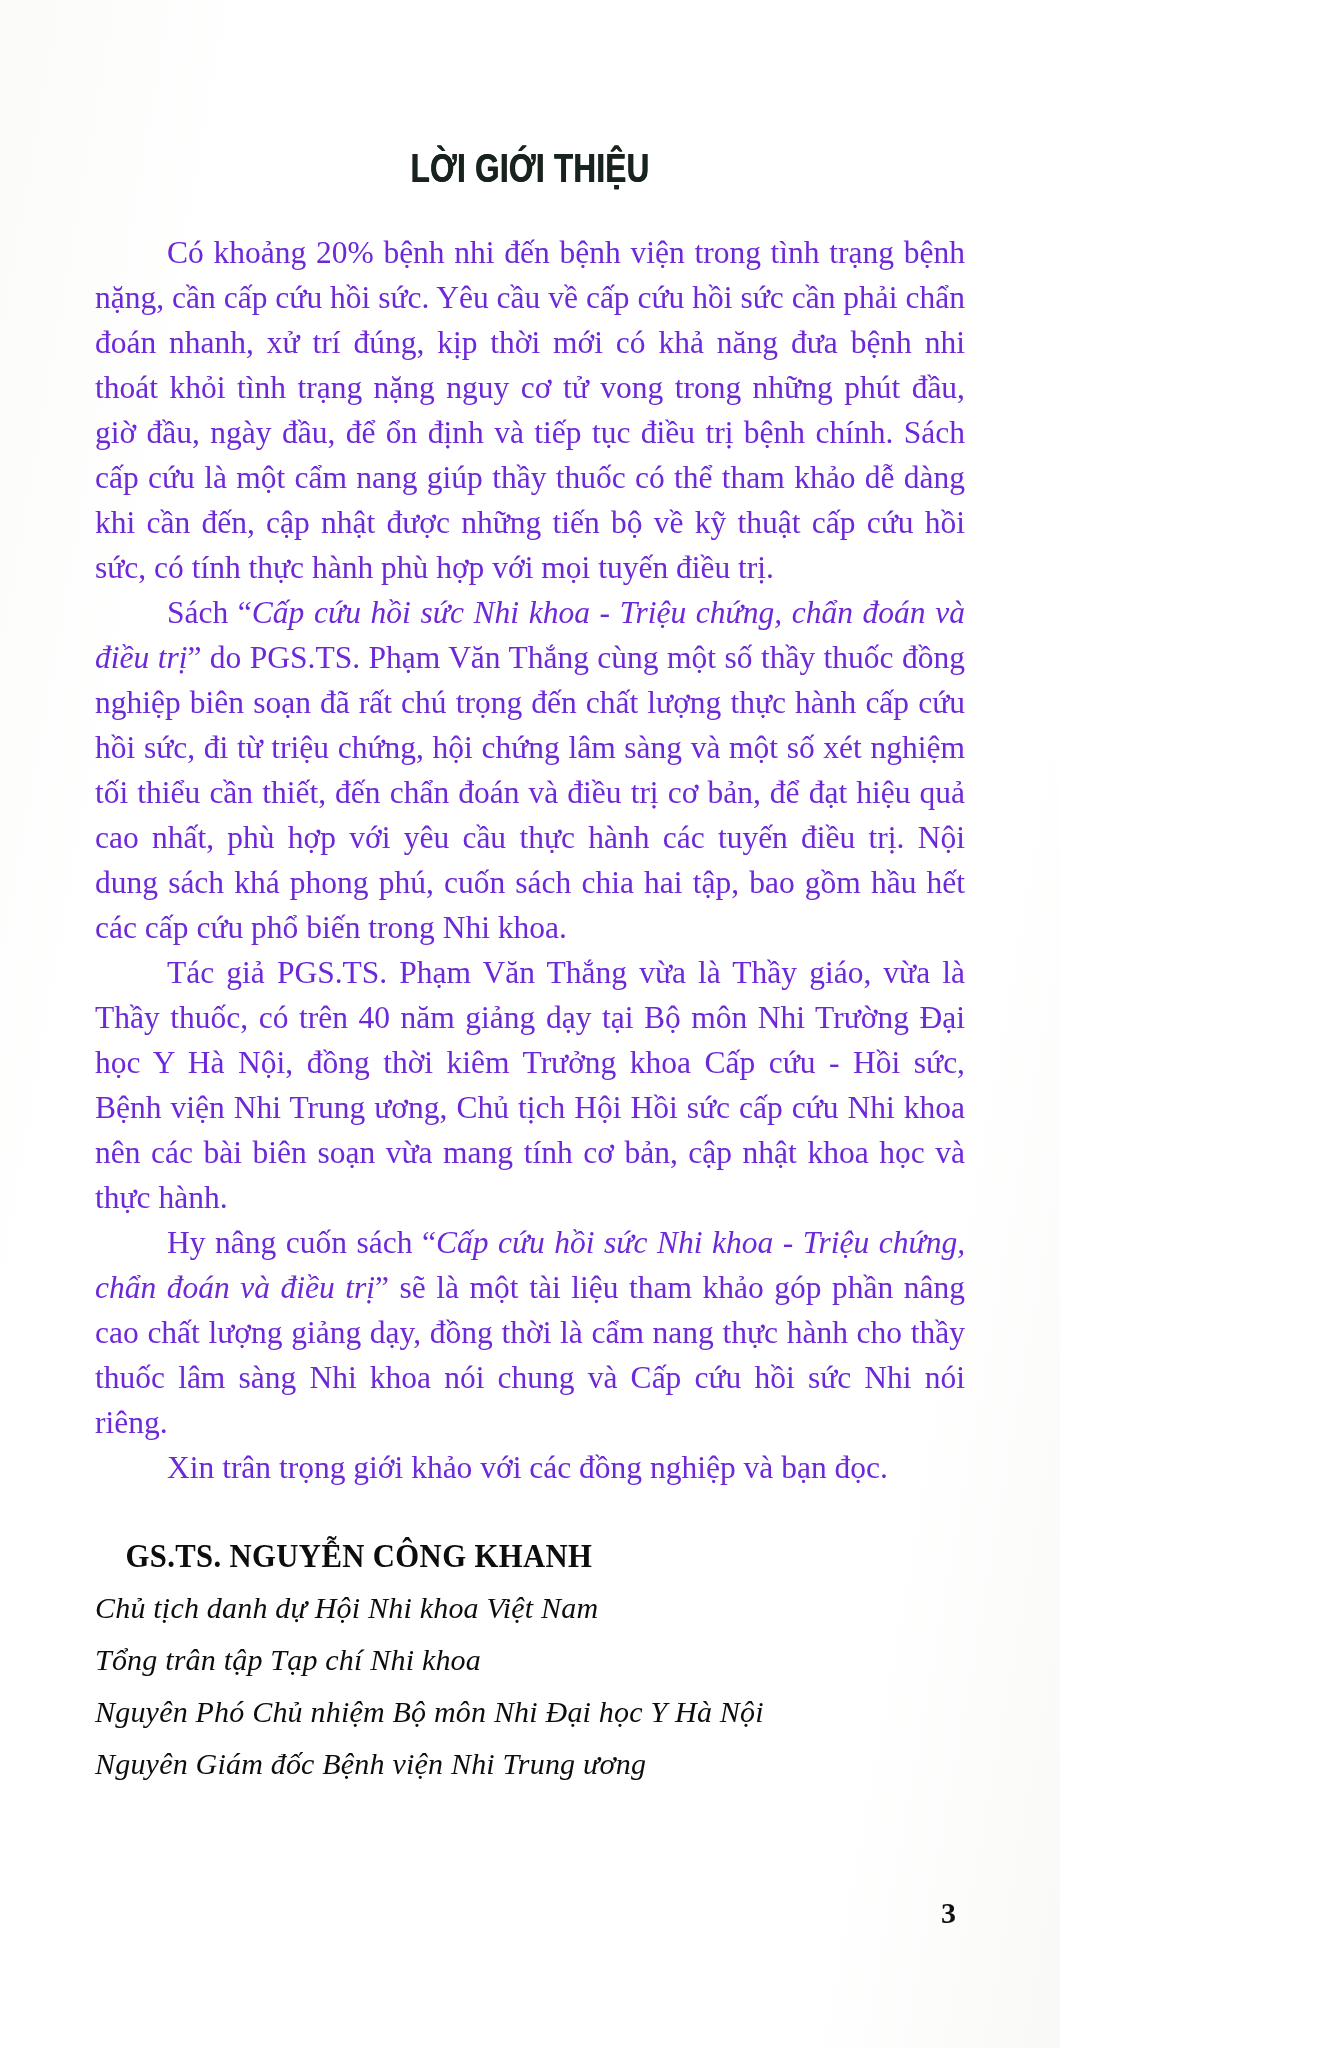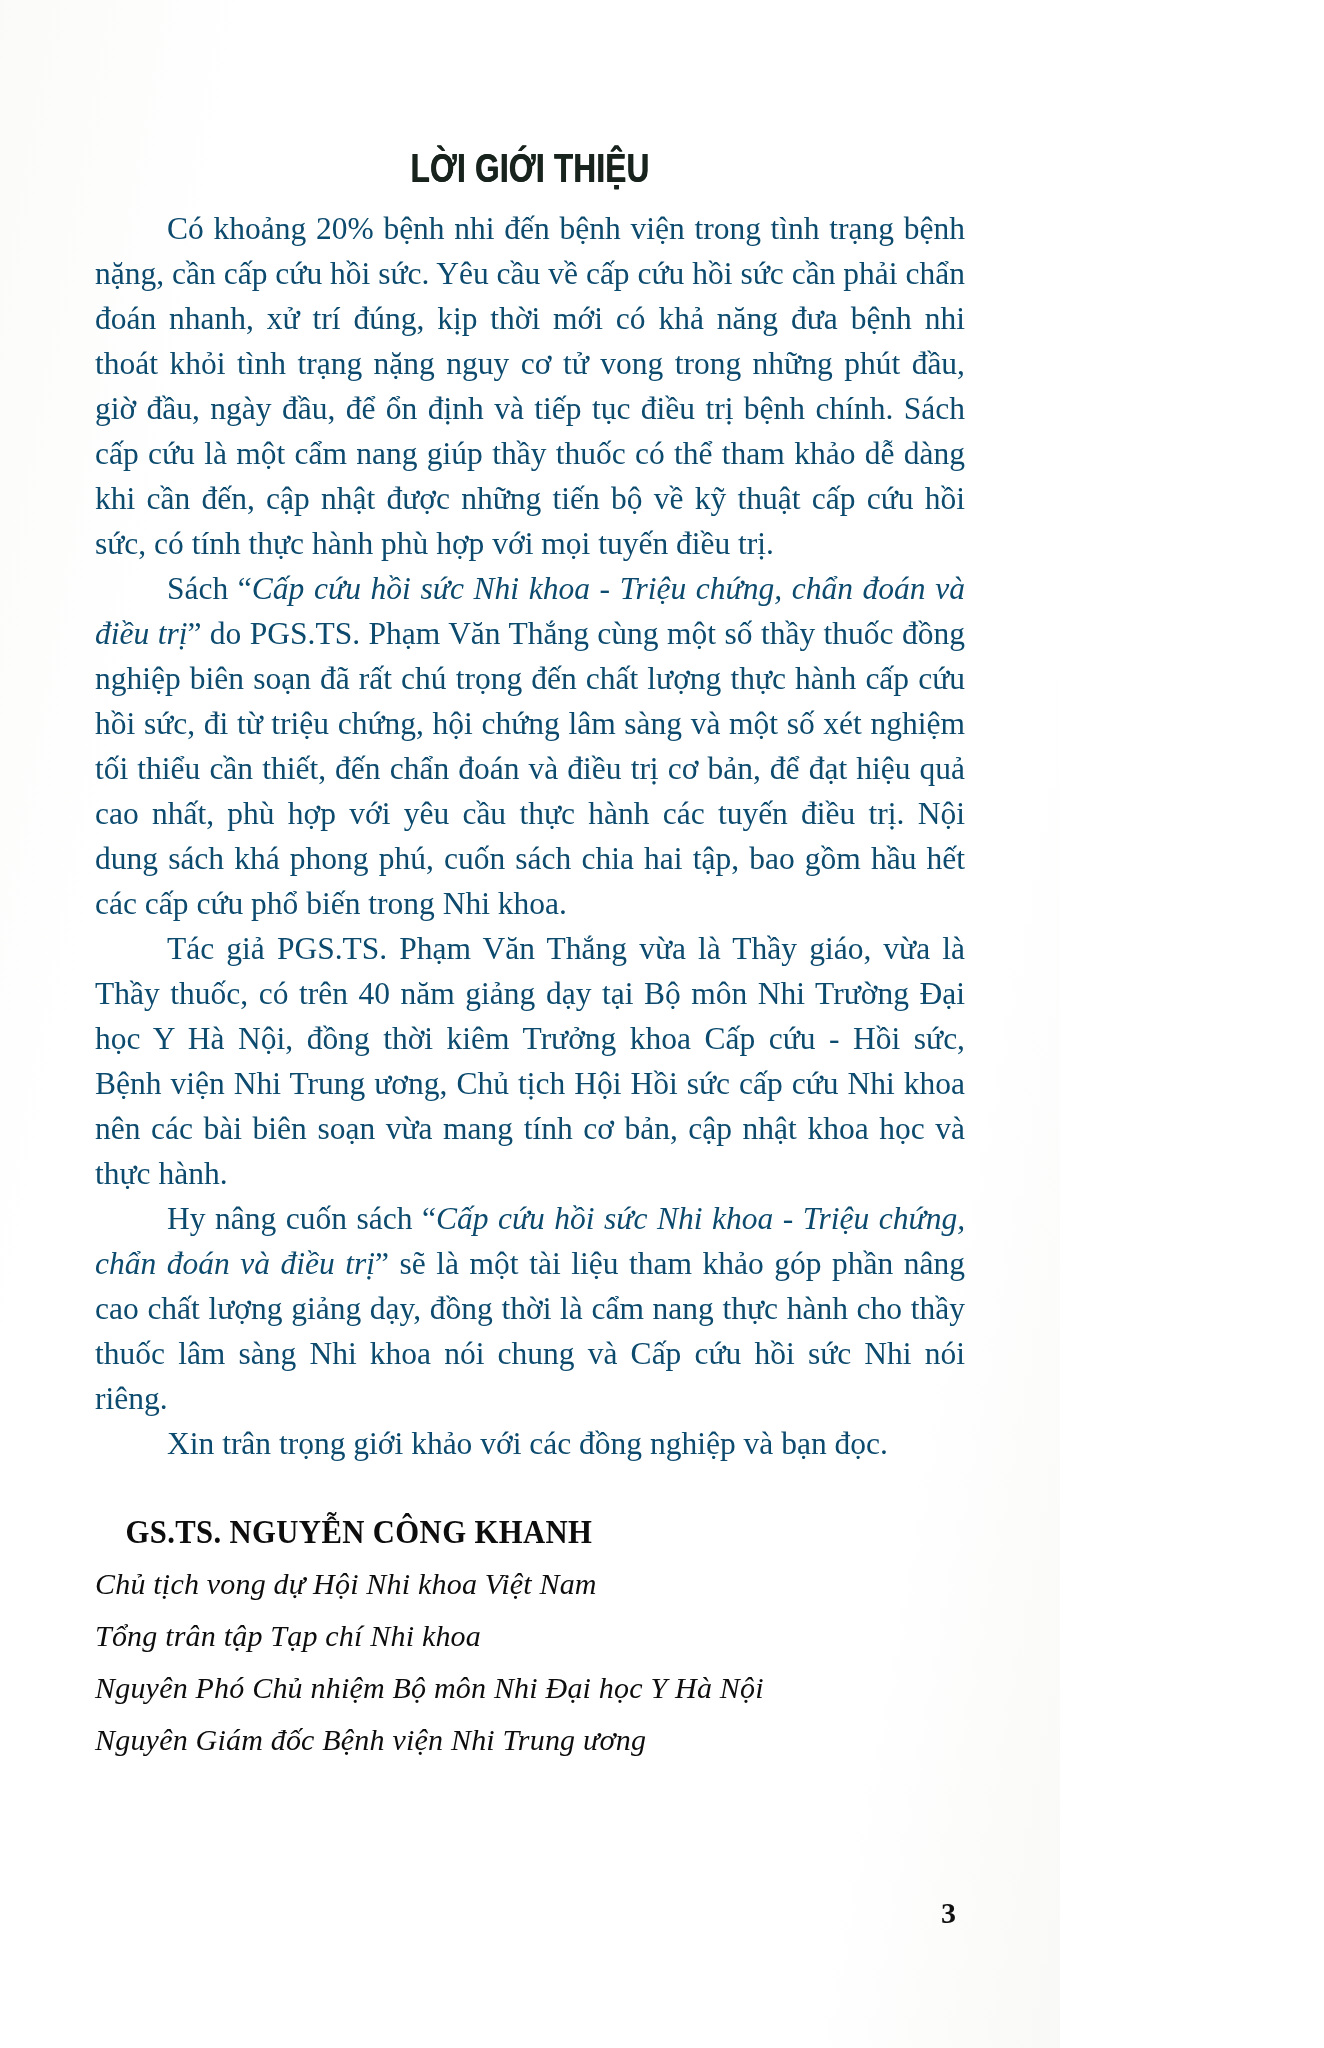--- a/index.html
+++ b/index.html
@@ -37,25 +37,25 @@
     font-size: 40px;
     letter-spacing: 0.5px;
     color: #17231c;
     margin: 0;
     padding-top: 146px;
     transform: scaleX(0.78);
     transform-origin: center;
     text-shadow: 0.5px 0 0 #17231c, -0.3px 0 0 rgba(30,45,35,0.55);
   }
   .body-block {
-    margin-top: 15px;
+    margin-top: 39px;
     font-family: "Liberation Serif", serif;
     font-size: 31.5px;
     line-height: 45px;
-    color: #0c4a6e;
+    color: #6d28d9;
     text-align: justify;
     text-justify: inter-word;
   }
   p.para {
     margin: 0;
     text-indent: 72px;
     text-align: justify;
   }
   p.para + p.para {
     margin-top: 0px;
@@ -123,21 +123,21 @@
       </p>
 
       <p class="para">
         <span>Xin trân trọng giới khảo với các đồng nghiệp và bạn đọc.</span>
       </p>
 
     </div>
 
     <div class="signature">
       <div class="sig-name">GS.TS. NGUYỄN CÔNG KHANH</div>
-      <div class="sig-role">Chủ tịch vong dự Hội Nhi khoa Việt Nam</div>
+      <div class="sig-role">Chủ tịch danh dự Hội Nhi khoa Việt Nam</div>
       <div class="sig-role">Tổng trân tập Tạp chí Nhi khoa</div>
       <div class="sig-role">Nguyên Phó Chủ nhiệm Bộ môn Nhi Đại học Y Hà Nội</div>
       <div class="sig-role">Nguyên Giám đốc Bệnh viện Nhi Trung ương</div>
     </div>
 
   </div>
 
   <div class="page-number">3</div>
 
 </div>

